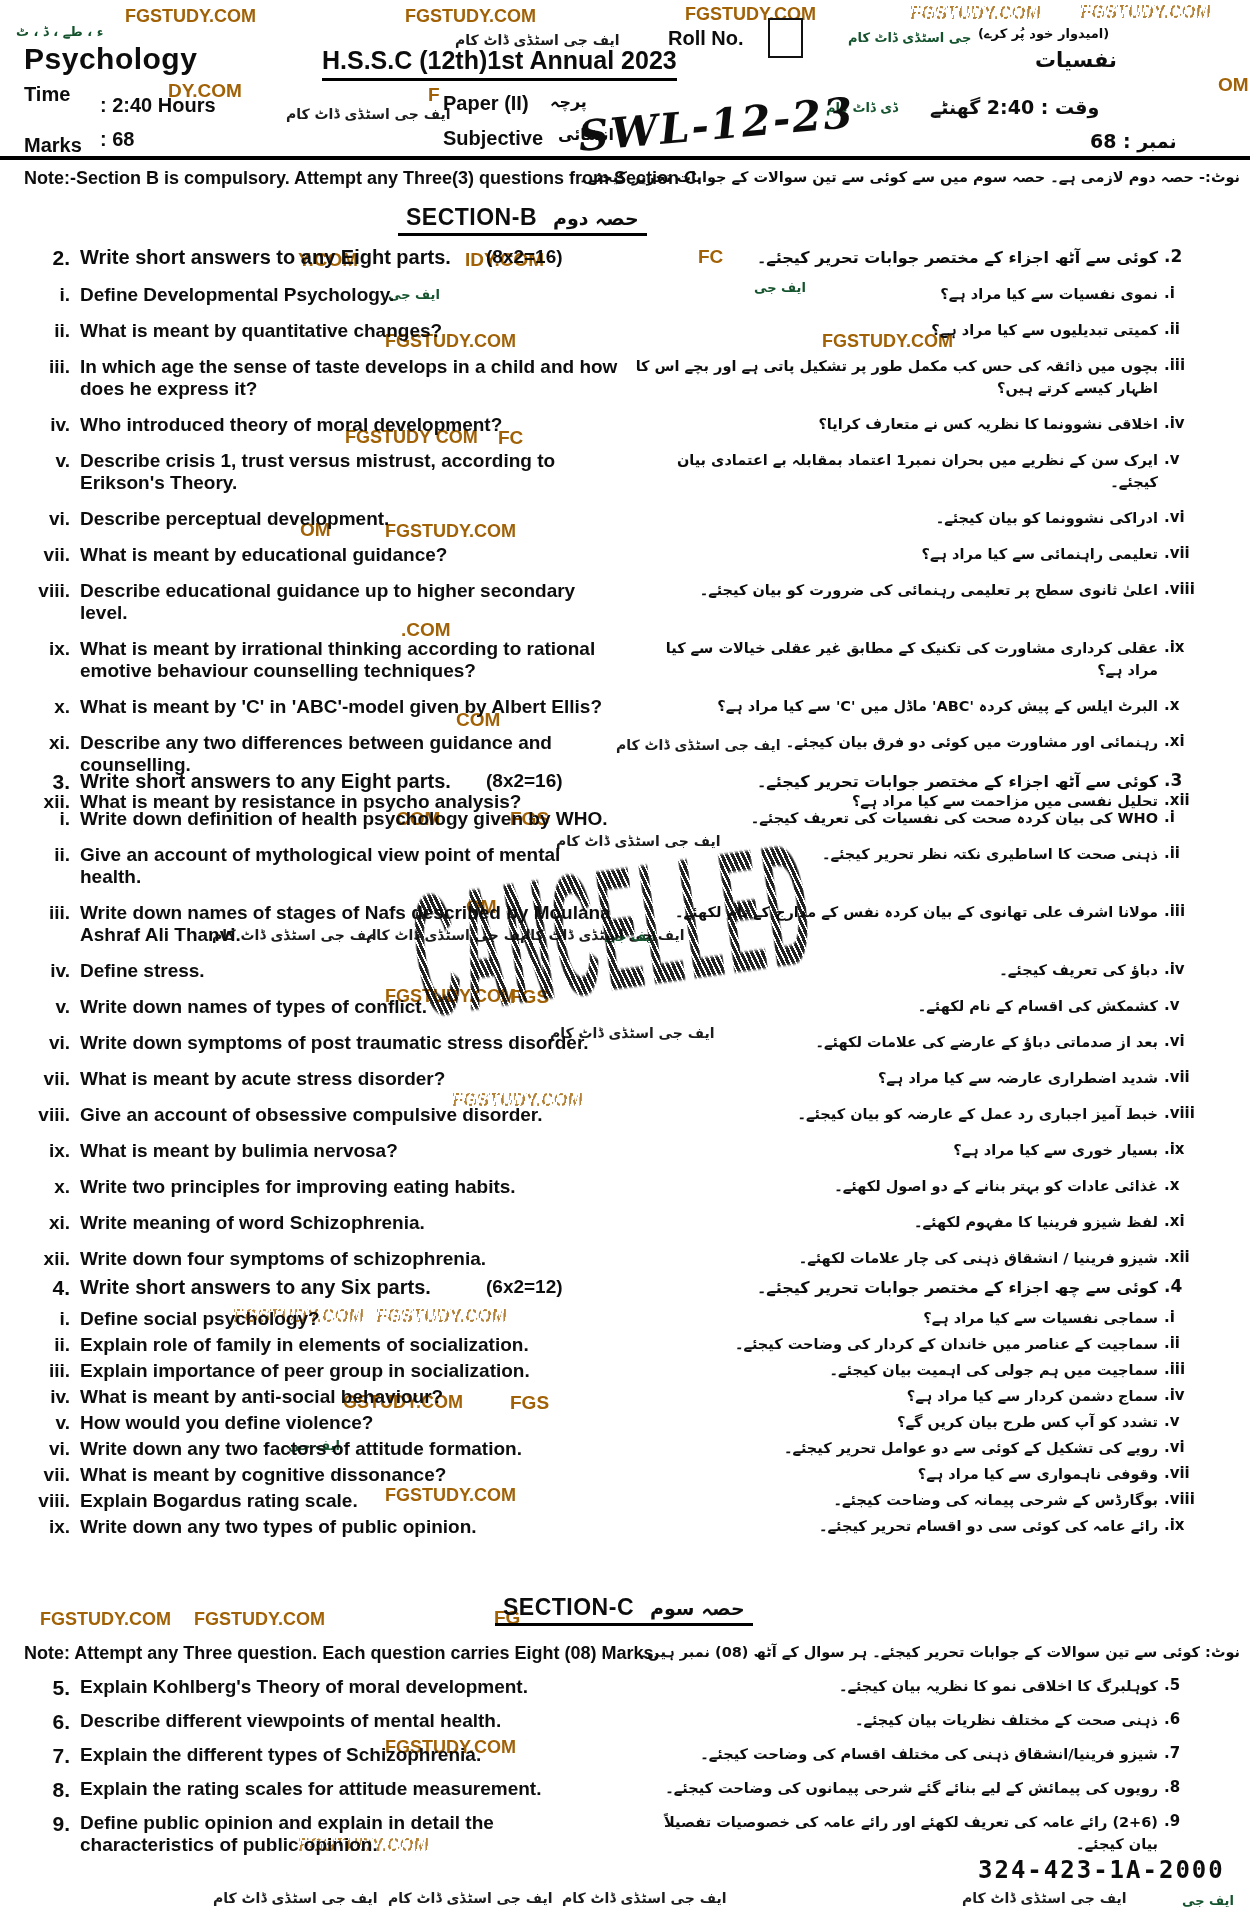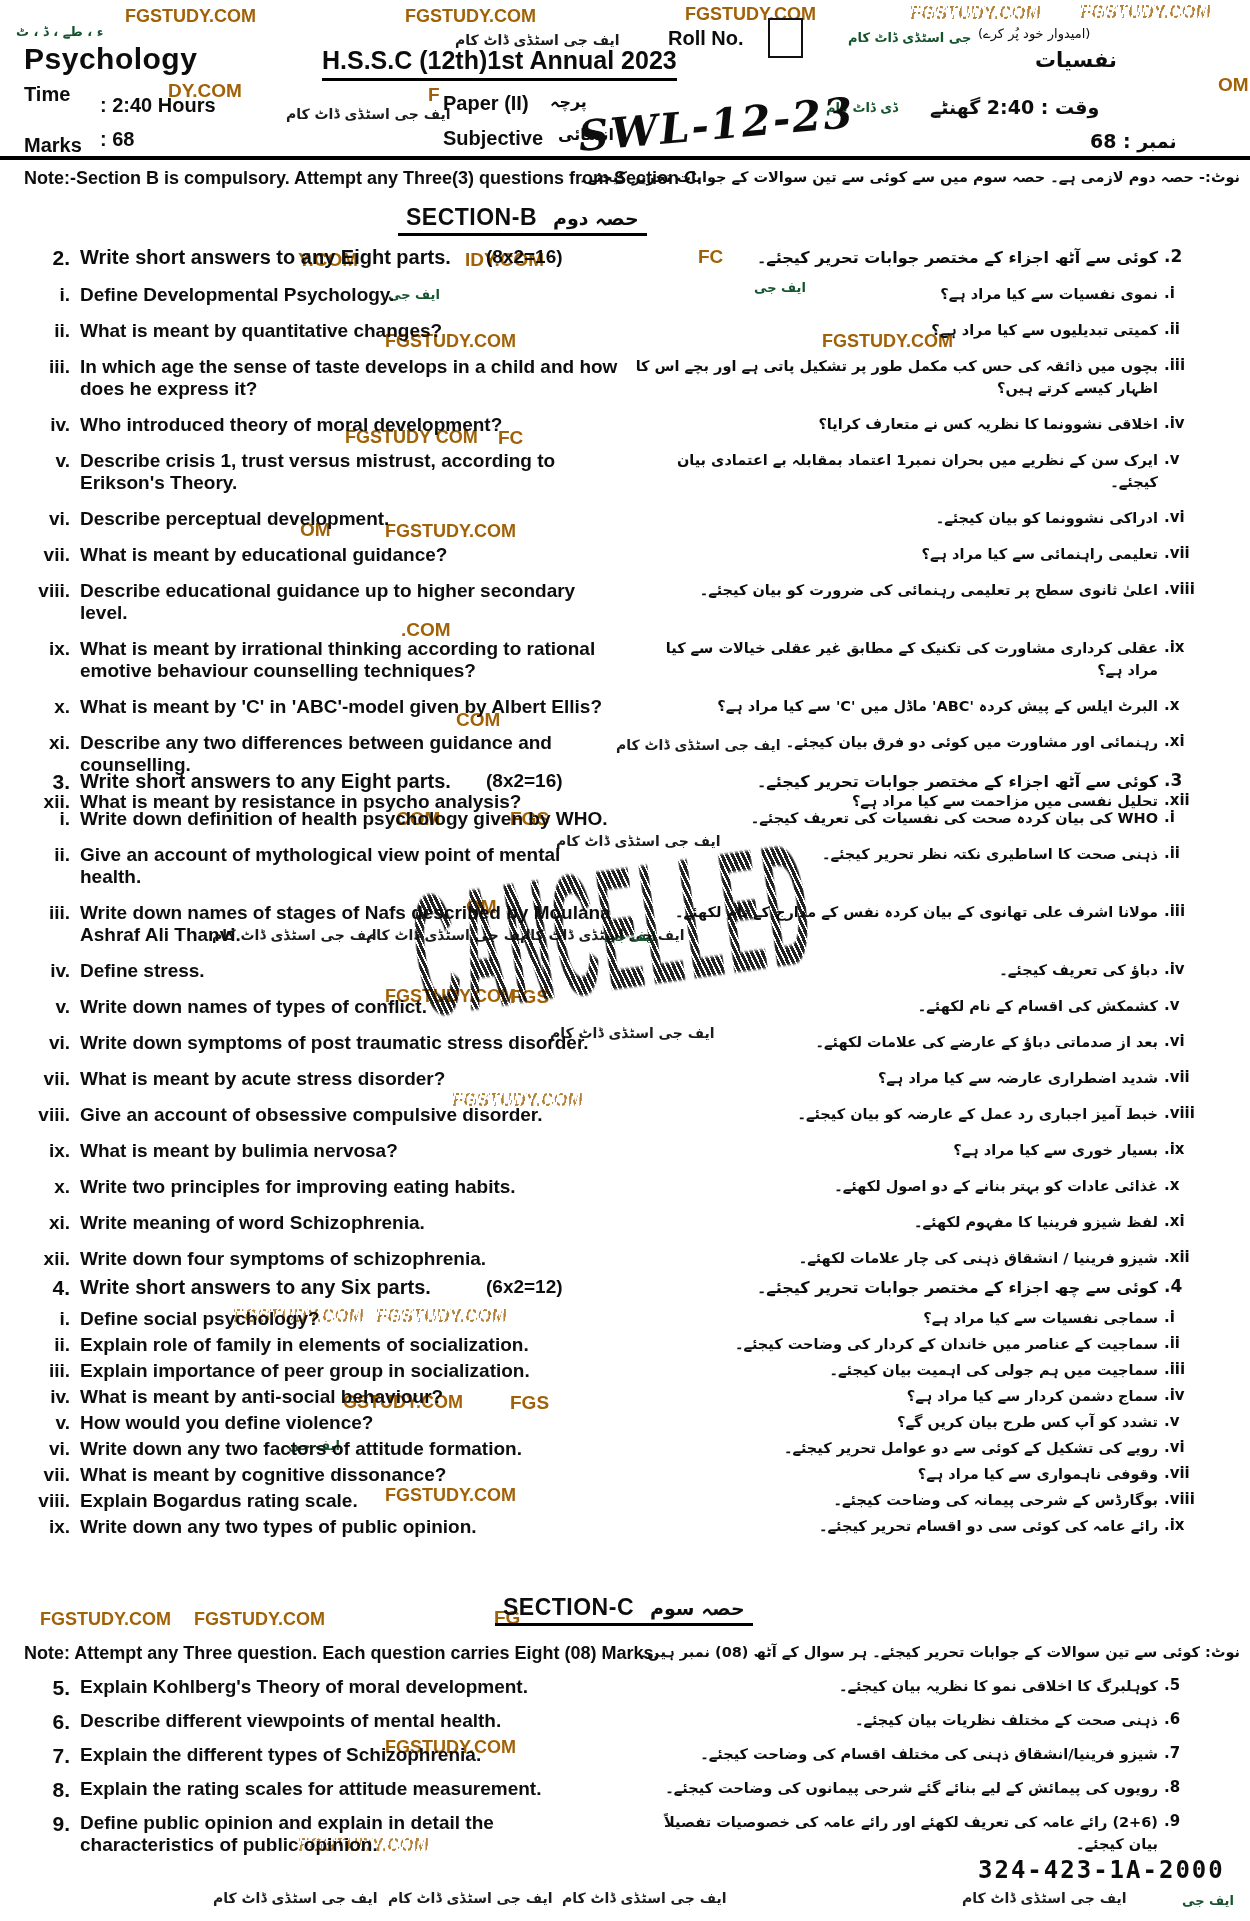--- a/index.html
+++ b/index.html
@@ -15,21 +15,21 @@
         mask-image:repeating-linear-gradient(105deg,#000 0 3px,transparent 3px 5px);}
   
   .hdr{position:absolute;left:0;top:0;right:0;height:156px;}
   .hdr span,.hdr h1,.hdr h2{position:absolute;margin:0;white-space:nowrap;}
   .subject{left:24px;top:42px;font-size:30px;font-weight:bold;letter-spacing:.5px;}
   .exam-title{left:322px;top:46px;font-size:25px;font-weight:bold;border-bottom:3px solid #000;padding-bottom:3px;}
   .subject-ur{left:1035px;top:48px;font-size:21px;font-weight:bold;font-family:"DejaVu Sans",sans-serif;direction:rtl;}
   .roll-label{left:668px;top:27px;font-size:20px;font-weight:bold;}
   .roll-boxes{position:absolute;left:768px;top:18px;display:flex;}
   .rbox{width:31px;height:36px;border:2px solid #111;margin-right:-2px;background:#fff;}
-  .roll-note{left:978px;top:26px;font-size:13px;font-weight:normal;font-family:"DejaVu Sans",sans-serif;direction:rtl;}
+  .roll-note{left:978px;top:26px;font-size:13px;font-weight:bold;font-family:"DejaVu Sans",sans-serif;direction:rtl;}
   .lab{font-size:20px;font-weight:bold;}
   .t-label{left:24px;top:83px;}  .t-value{left:100px;top:94px;}
   .m-label{left:24px;top:134px;} .m-value{left:100px;top:128px;}
   .p-label{left:443px;top:92px;} .p-ur{left:550px;top:92px;font-size:16px;font-family:"DejaVu Sans",sans-serif;}
   .s-label{left:443px;top:127px;} .s-ur{left:558px;top:125px;font-size:16px;font-family:"DejaVu Sans",sans-serif;}
   .t-ur{left:930px;top:96px;font-size:19px;font-weight:bold;font-family:"DejaVu Sans",sans-serif;direction:rtl;}
   .m-ur{left:1090px;top:130px;font-size:19px;font-weight:bold;font-family:"DejaVu Sans",sans-serif;direction:rtl;}
   .handwriting{left:578px;top:100px;font-family:"DejaVu Serif",serif;font-style:italic;font-weight:bold;
                font-size:42px;transform:rotate(-5deg);letter-spacing:2px;}
   .rule{position:absolute;left:0;right:0;top:156px;height:4px;background:#000;}

